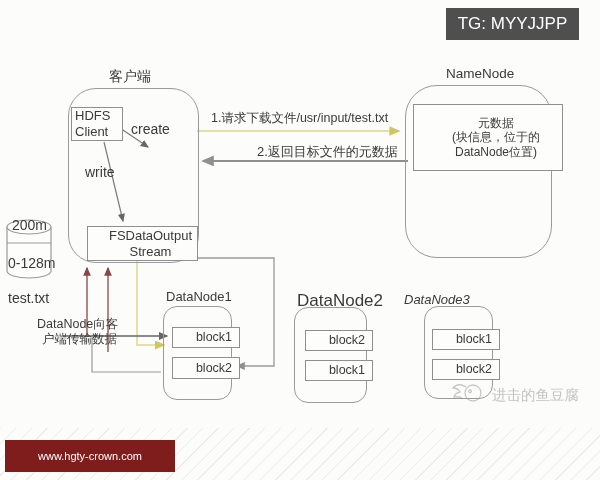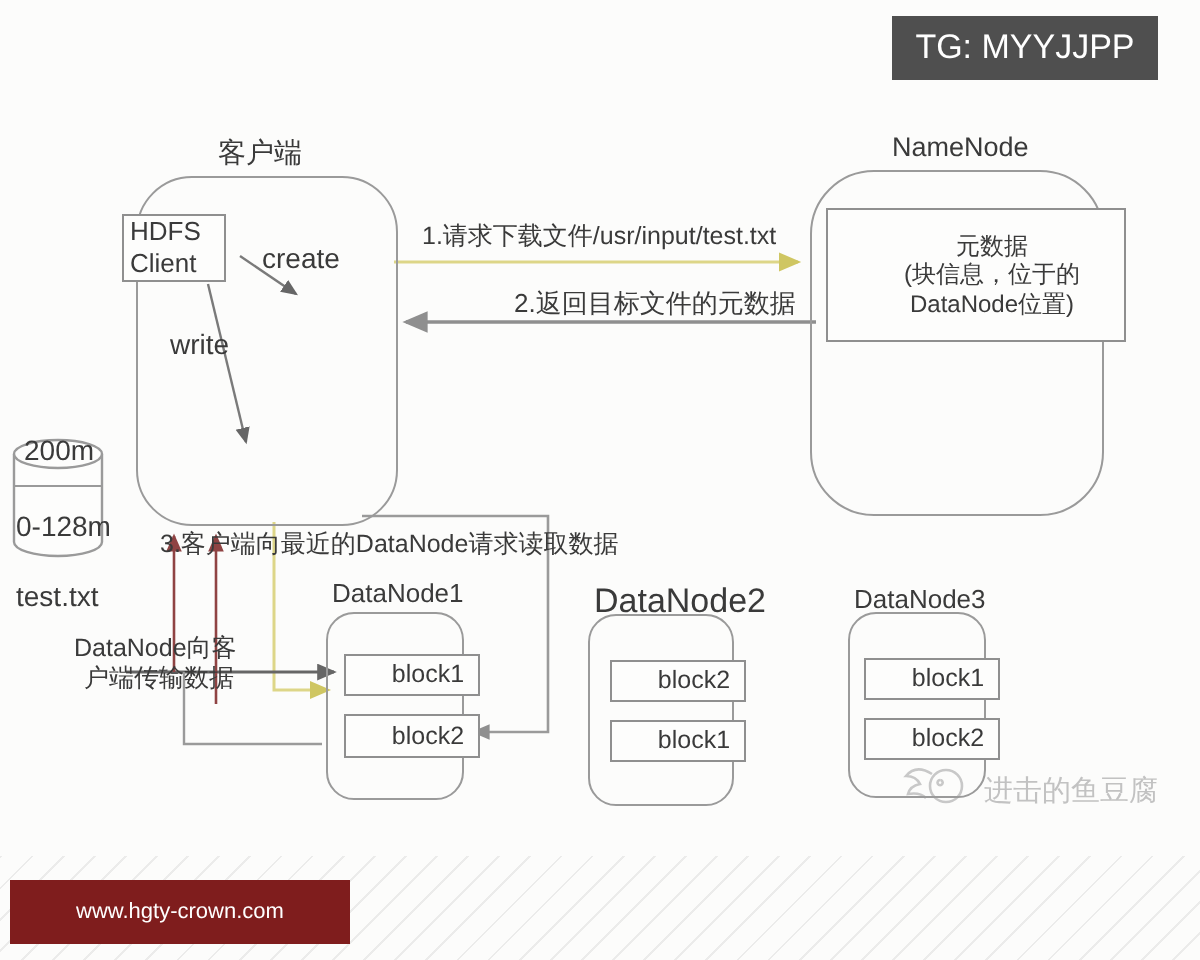--- a/index.html
+++ b/index.html
@@ -80,60 +80,63 @@
     </g>
   </svg>
 
   <div class="badge" style="left:446px;top:8px;width:133px;height:32px;font-size:17px;">
     <span>TG: MYYJJPP</span>
   </div>
 
   <div class="abs lbl" style="left:109px;top:68px;font-size:14px;">客户端</div>
   <div class="round" style="left:68px;top:88px;width:129px;height:173px;"></div>
 
-  <div class="box" style="left:61px;top:107px;width:47px;height:32px;font-size:13px;align-items:flex-start;padding-left:3px;">
+  <div class="box" style="left:71px;top:107px;width:47px;height:32px;font-size:13px;align-items:flex-start;padding-left:3px;">
     <span>HDFS</span>
     <span>Client</span>
   </div>
   <div class="abs lbl" style="left:131px;top:121px;font-size:14px;text-align:right;">create</div>
   <div class="abs lbl" style="left:85px;top:164px;font-size:14px;">write</div>
 
 
+  <div class="box" style="left:87px;top:226px;width:93px;height:33px;font-size:13px;">
+    <span>FSDataOutput</span>
+    <span>Stream</span>
+  </div>
 
   <div class="abs lbl" style="left:446px;top:66px;font-size:13.5px;">NameNode</div>
   <div class="round" style="left:405px;top:85px;width:145px;height:171px;border-radius:32px;"></div>
   <div class="box" style="left:413px;top:104px;width:132px;height:65px;font-size:12px;">
     <span>元数据</span>
     <span>(块信息，位于的</span>
     <span>DataNode位置)</span>
   </div>
 
   <div class="abs lbl" style="left:211px;top:110px;font-size:12.5px;">1.请求下载文件/usr/input/test.txt</div>
   <div class="abs lbl" style="left:257px;top:143px;font-size:13px;">2.返回目标文件的元数据</div>
-  <div class="abs lbl" style="left:80px;top:264px;font-size:12.5px;">3.客户端向最近的DataNode请求读取数据</div>
   <div class="abs" style="left:37px;top:317px;font-size:12.5px;line-height:15px;color:#3a3a3a;">
     <div>DataNode向客</div>
     <div style="padding-left:5px;">户端传输数据</div>
   </div>
 
   <div class="abs lbl" style="left:12px;top:217px;font-size:14px;">200m</div>
   <div class="abs lbl" style="left:8px;top:255px;font-size:14px;">0-128m</div>
   <div class="abs lbl" style="left:8px;top:290px;font-size:14px;">test.txt</div>
 
   <div class="abs lbl" style="left:166px;top:289px;font-size:13px;">DataNode1</div>
   <div class="round small" style="left:163px;top:306px;width:67px;height:92px;"></div>
   <div class="box" style="left:172px;top:327px;width:50px;height:19px;font-size:12.5px;">block1</div>
   <div class="box" style="left:172px;top:357px;width:50px;height:20px;font-size:12.5px;">block2</div>
 
   <div class="abs lbl" style="left:297px;top:291px;font-size:17px;">DataNode2</div>
   <div class="round small" style="left:294px;top:307px;width:71px;height:94px;"></div>
   <div class="box" style="left:305px;top:330px;width:50px;height:19px;font-size:12.5px;">block2</div>
   <div class="box" style="left:305px;top:360px;width:50px;height:19px;font-size:12.5px;">block1</div>
 
-  <div class="abs lbl" style="left:427px;top:292px;font-size:13px;">DataNode3</div>
+  <div class="abs lbl" style="left:404px;top:292px;font-size:13px;font-style:italic;">DataNode3</div>
   <div class="round small" style="left:424px;top:306px;width:67px;height:91px;"></div>
   <div class="box" style="left:432px;top:329px;width:50px;height:19px;font-size:12.5px;">block1</div>
   <div class="box" style="left:432px;top:359px;width:50px;height:19px;font-size:12.5px;">block2</div>
 
   <div class="abs lbl watermark" style="left:492px;top:386px;font-size:14.5px;">进击的鱼豆腐</div>
 
   <div class="badge" style="left:5px;top:440px;width:170px;height:32px;font-size:11px;background:#7f1d1d;">
     <span>www.hgty-crown.com</span>
   </div>
 

